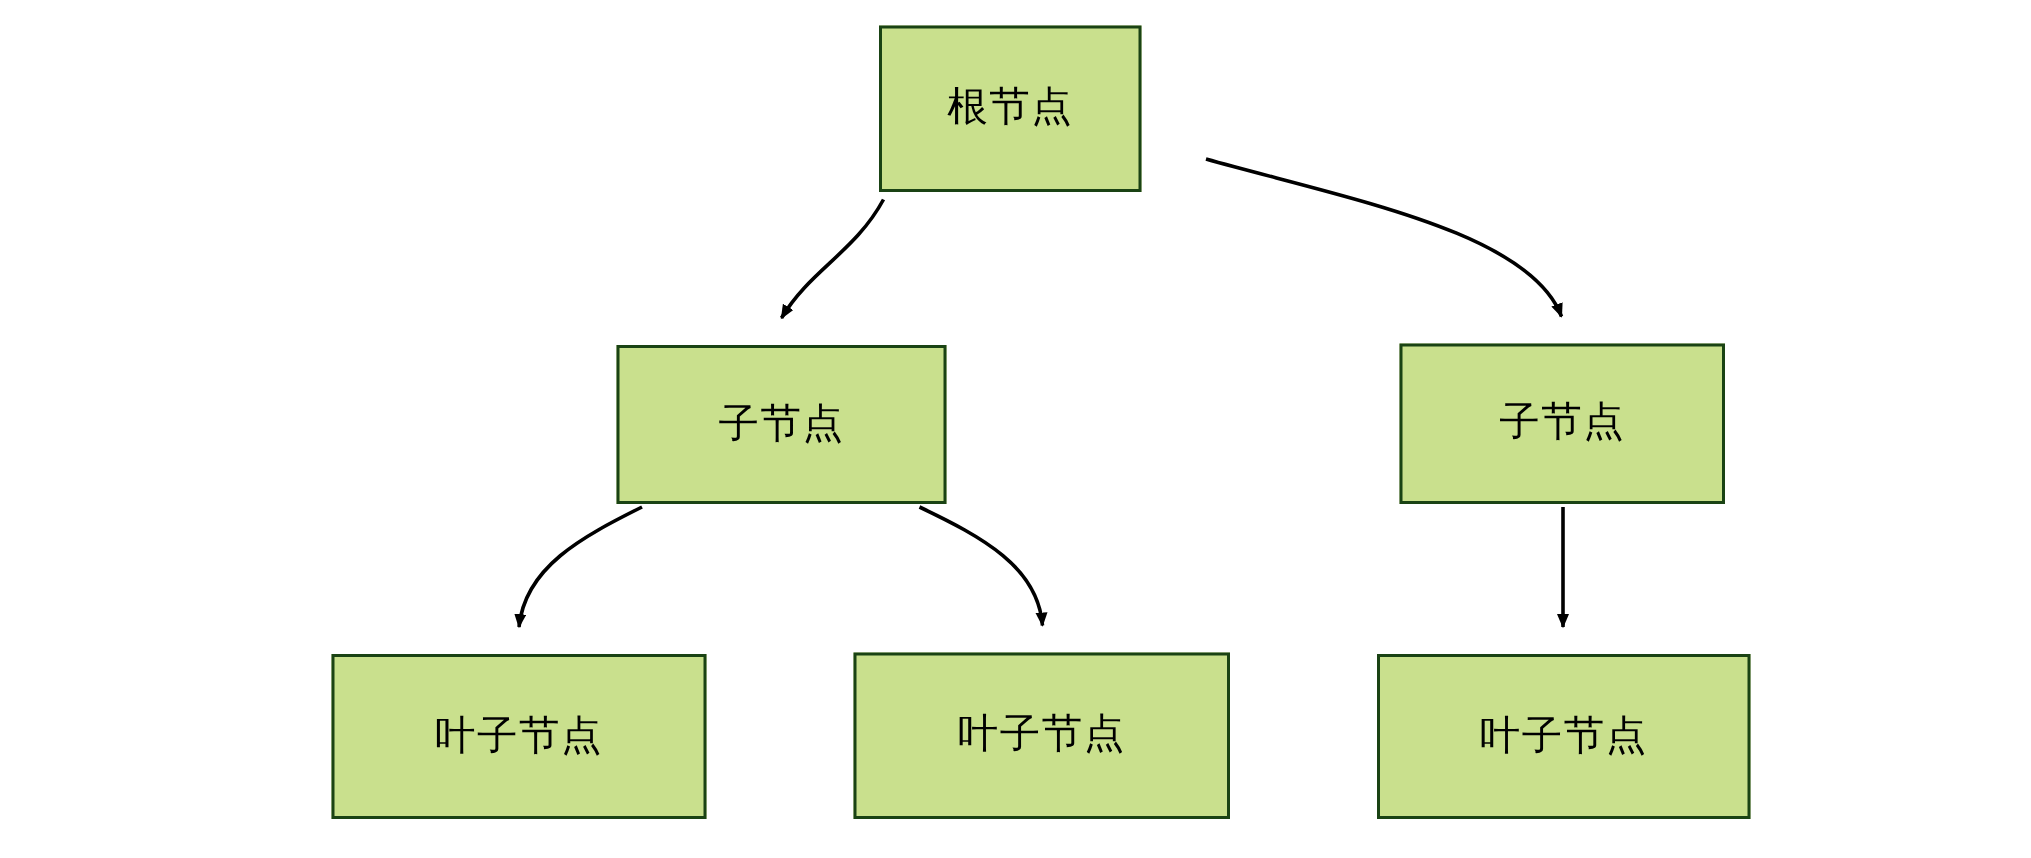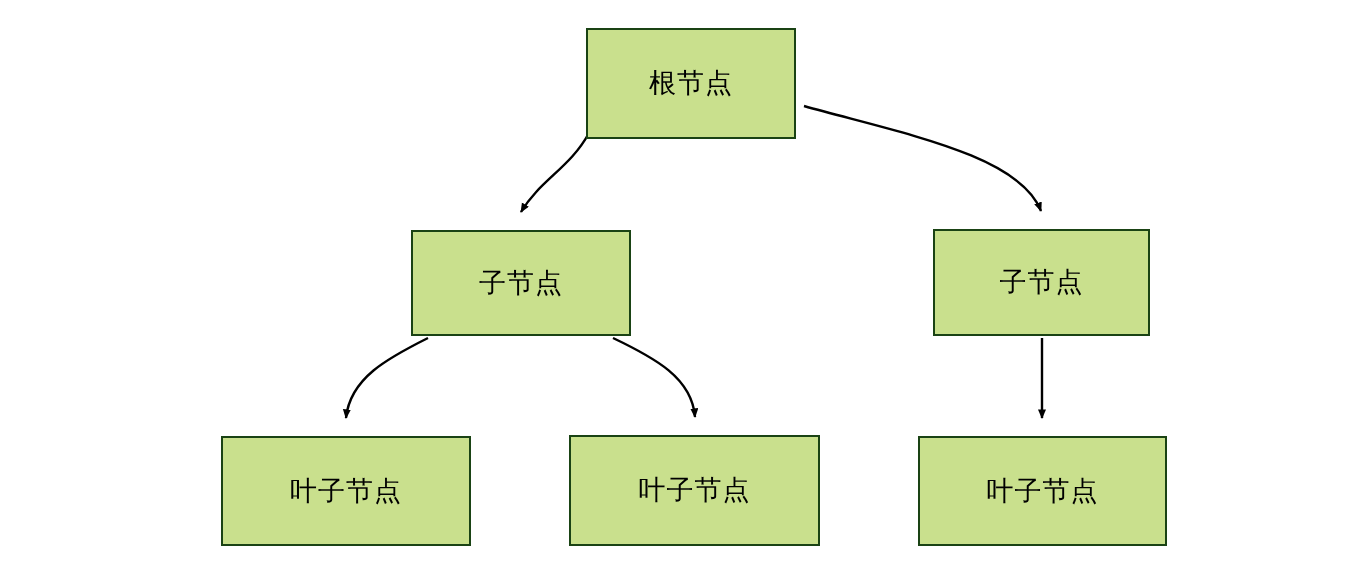--- a/index.html
+++ b/index.html
@@ -61,21 +61,21 @@
 
     <path d="M 804 106 C 900 133 1020 155 1041 211" fill="none" stroke="#000000" stroke-width="2.4" marker-end="url(#arrowhead)"></path>
 
     <path d="M 428 338 C 388 358 350 378 346 418" fill="none" stroke="#000000" stroke-width="2.4" marker-end="url(#arrowhead)"></path>
 
     <path d="M 613 338 C 655 358 692 378 695 417" fill="none" stroke="#000000" stroke-width="2.4" marker-end="url(#arrowhead)"></path>
 
     <path d="M 1042 338 L 1042 418" fill="none" stroke="#000000" stroke-width="2.4" marker-end="url(#arrowhead)"></path>
   </svg>
 
-  <div class="node" style="left:586px; top:28px; width:210px; height:111px;">
+  <div class="node" style="left:586px; top:17px; width:175px; height:111px;">
     <span class="node-label">根节点</span>
   </div>
 
   <div class="node" style="left:411px; top:230px; width:220px; height:106px;">
     <span class="node-label">子节点</span>
   </div>
 
   <div class="node" style="left:933px; top:229px; width:217px; height:107px;">
     <span class="node-label">子节点</span>
   </div>

